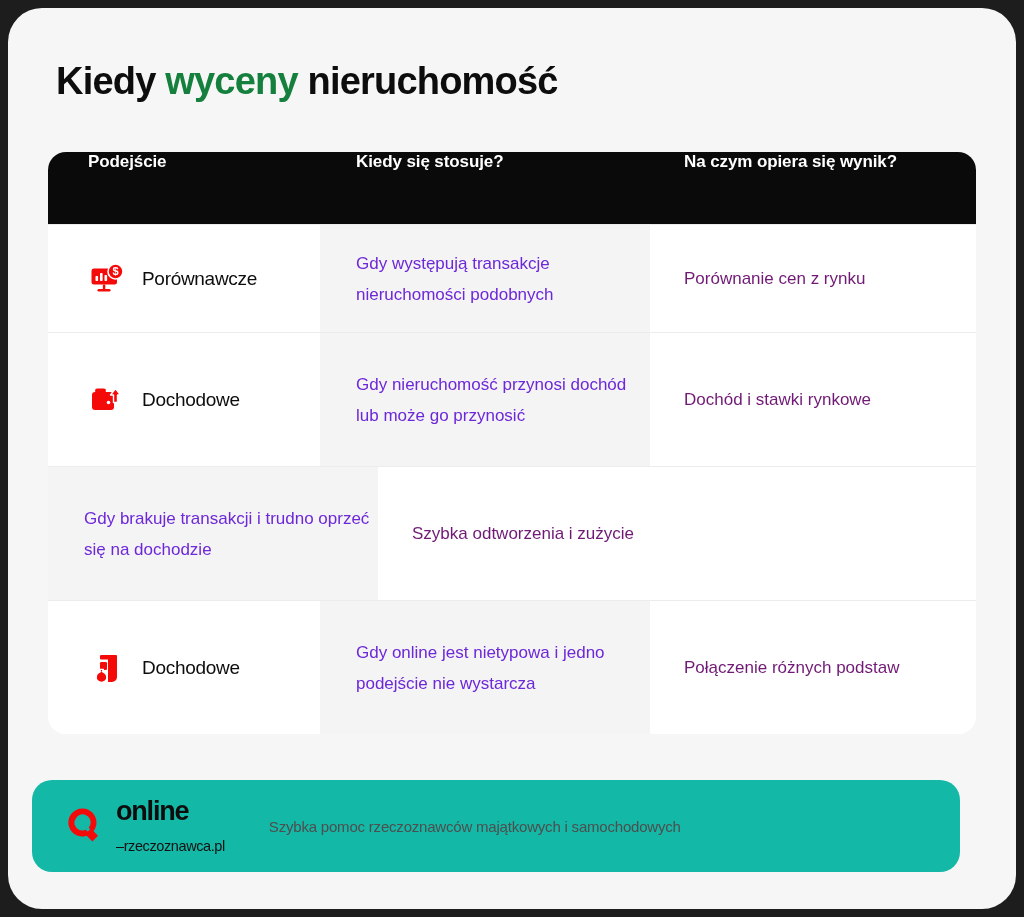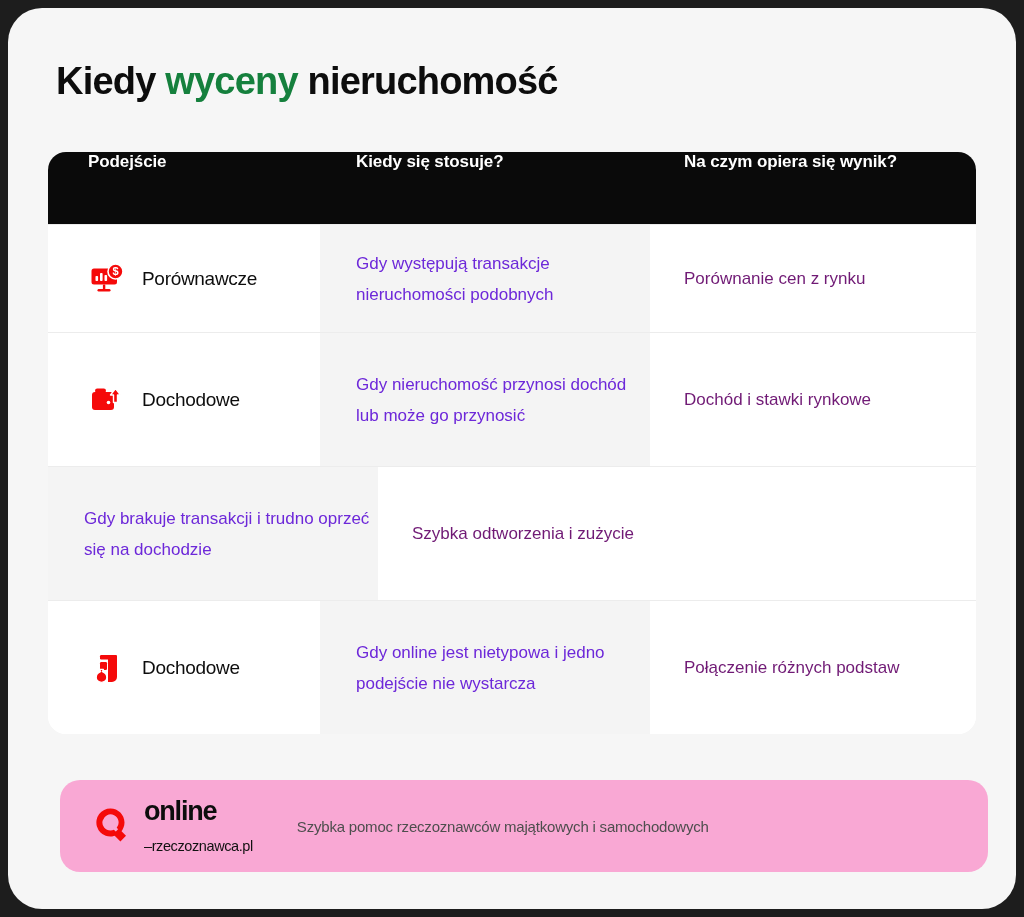--- a/index.html
+++ b/index.html
@@ -121,25 +121,25 @@
     font-weight: 400;
   }
 
   
   .h1 { min-height: 108px; }
   .h2 { min-height: 134px; }
 
   
   .footer {
     position: absolute;
-    left: 52px;
+    left: 24px;
     top: 772px;
     width: 928px;
     height: 92px;
-    background: #f9a8d4;
+    background: #14b8a6;
     border-radius: 20px;
     display: flex;
     align-items: center;
   }
   .brand {
     display: flex;
     align-items: center;
     margin-left: 34px;
     gap: 10px;
   }

